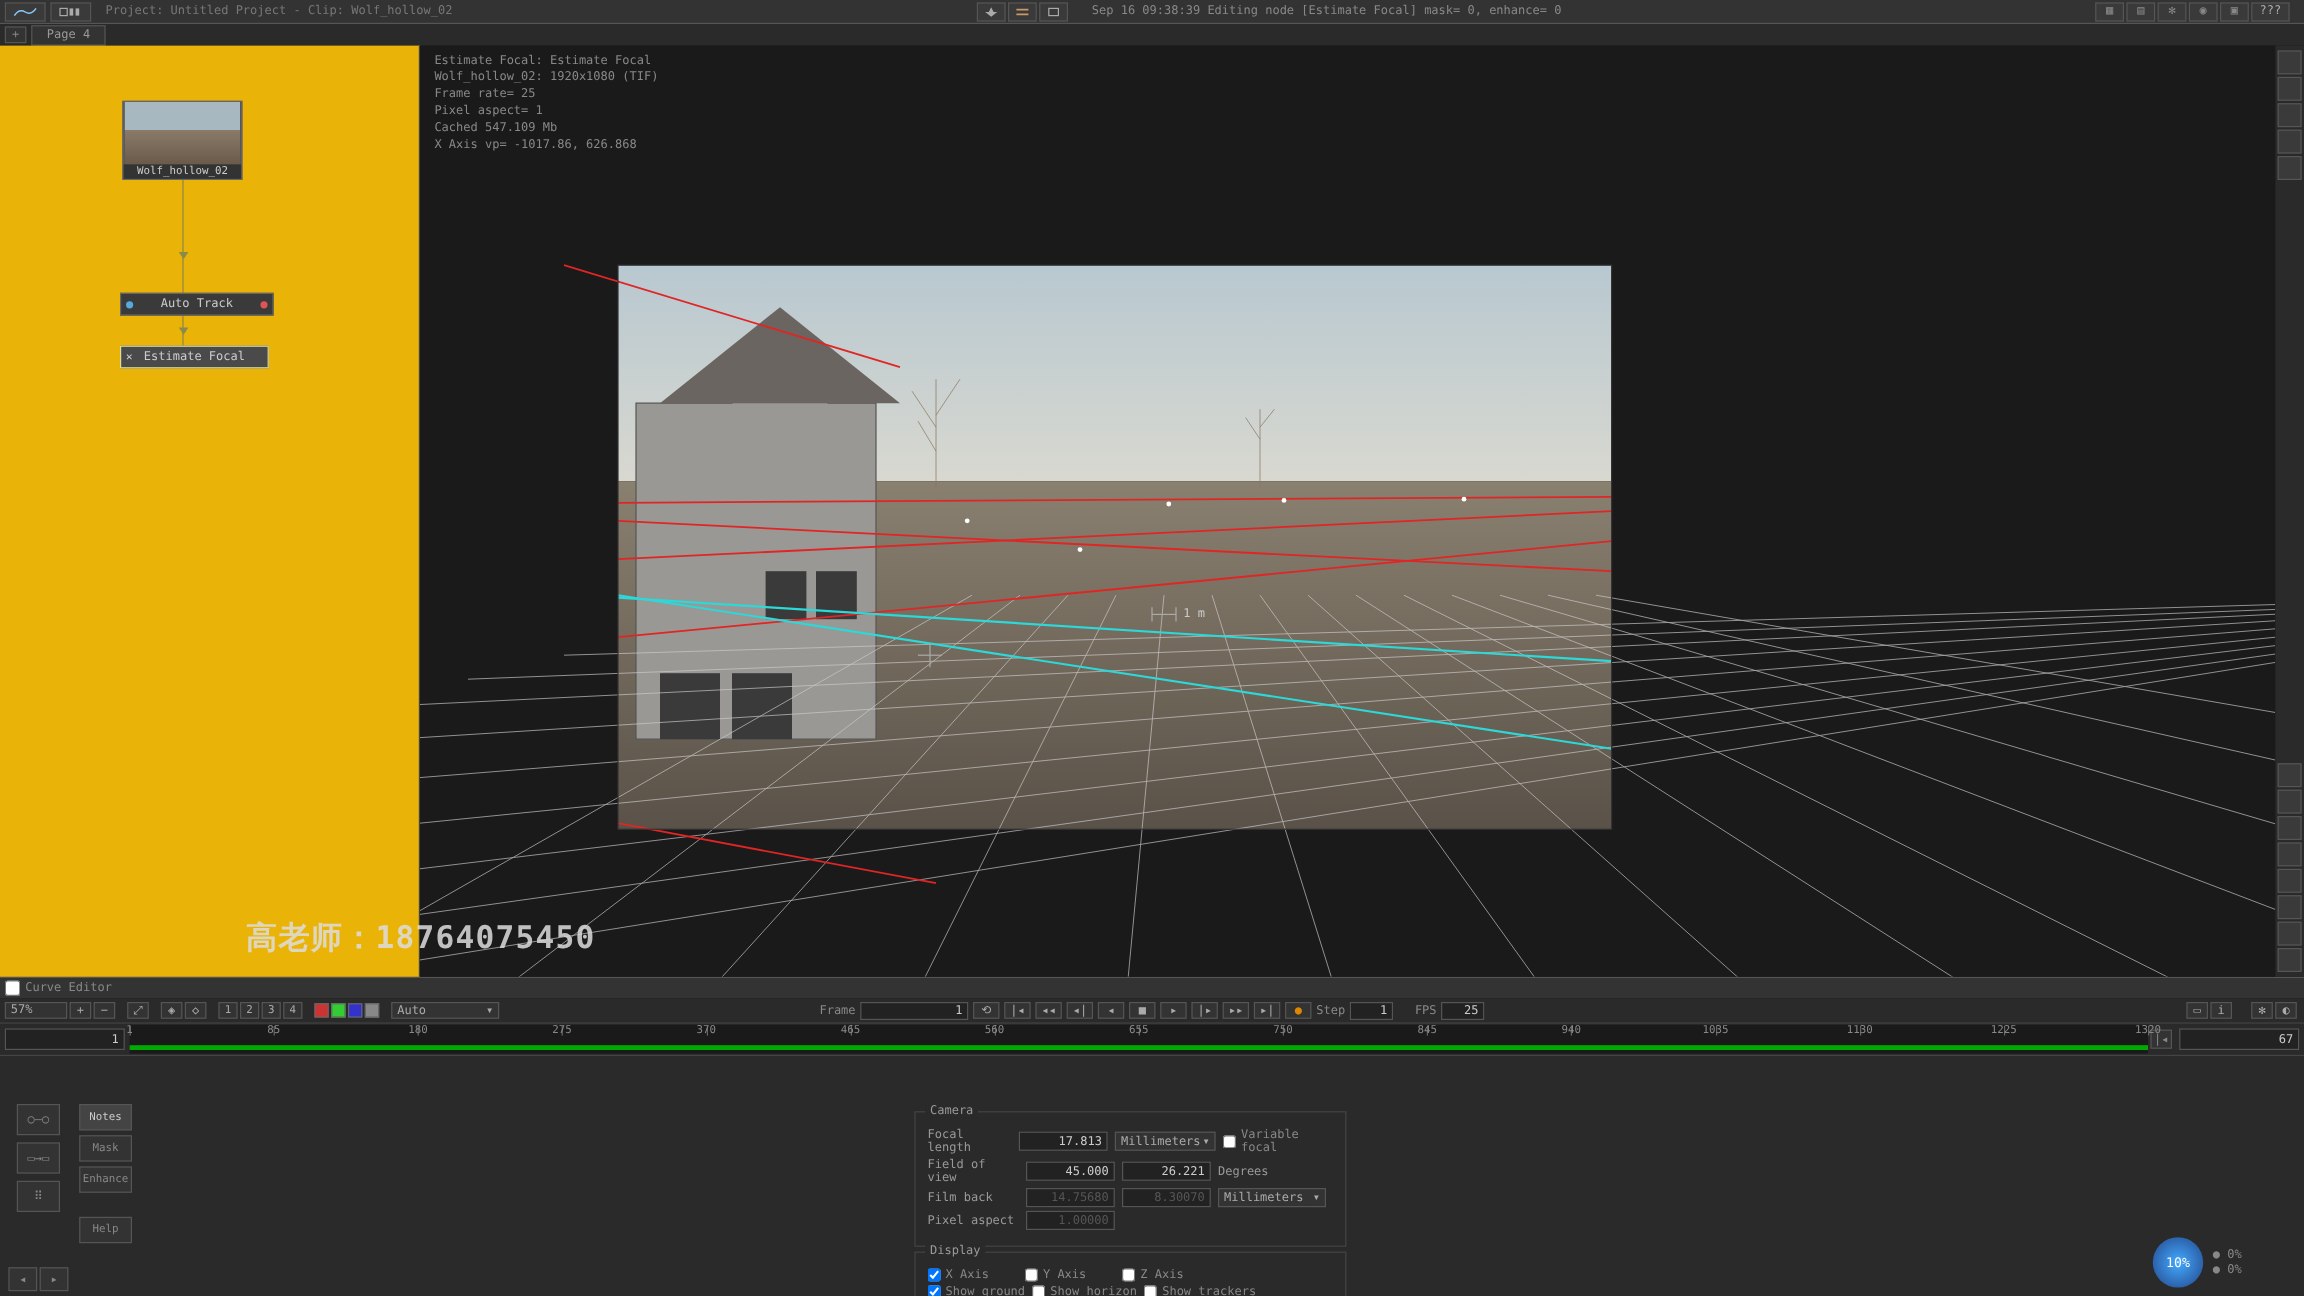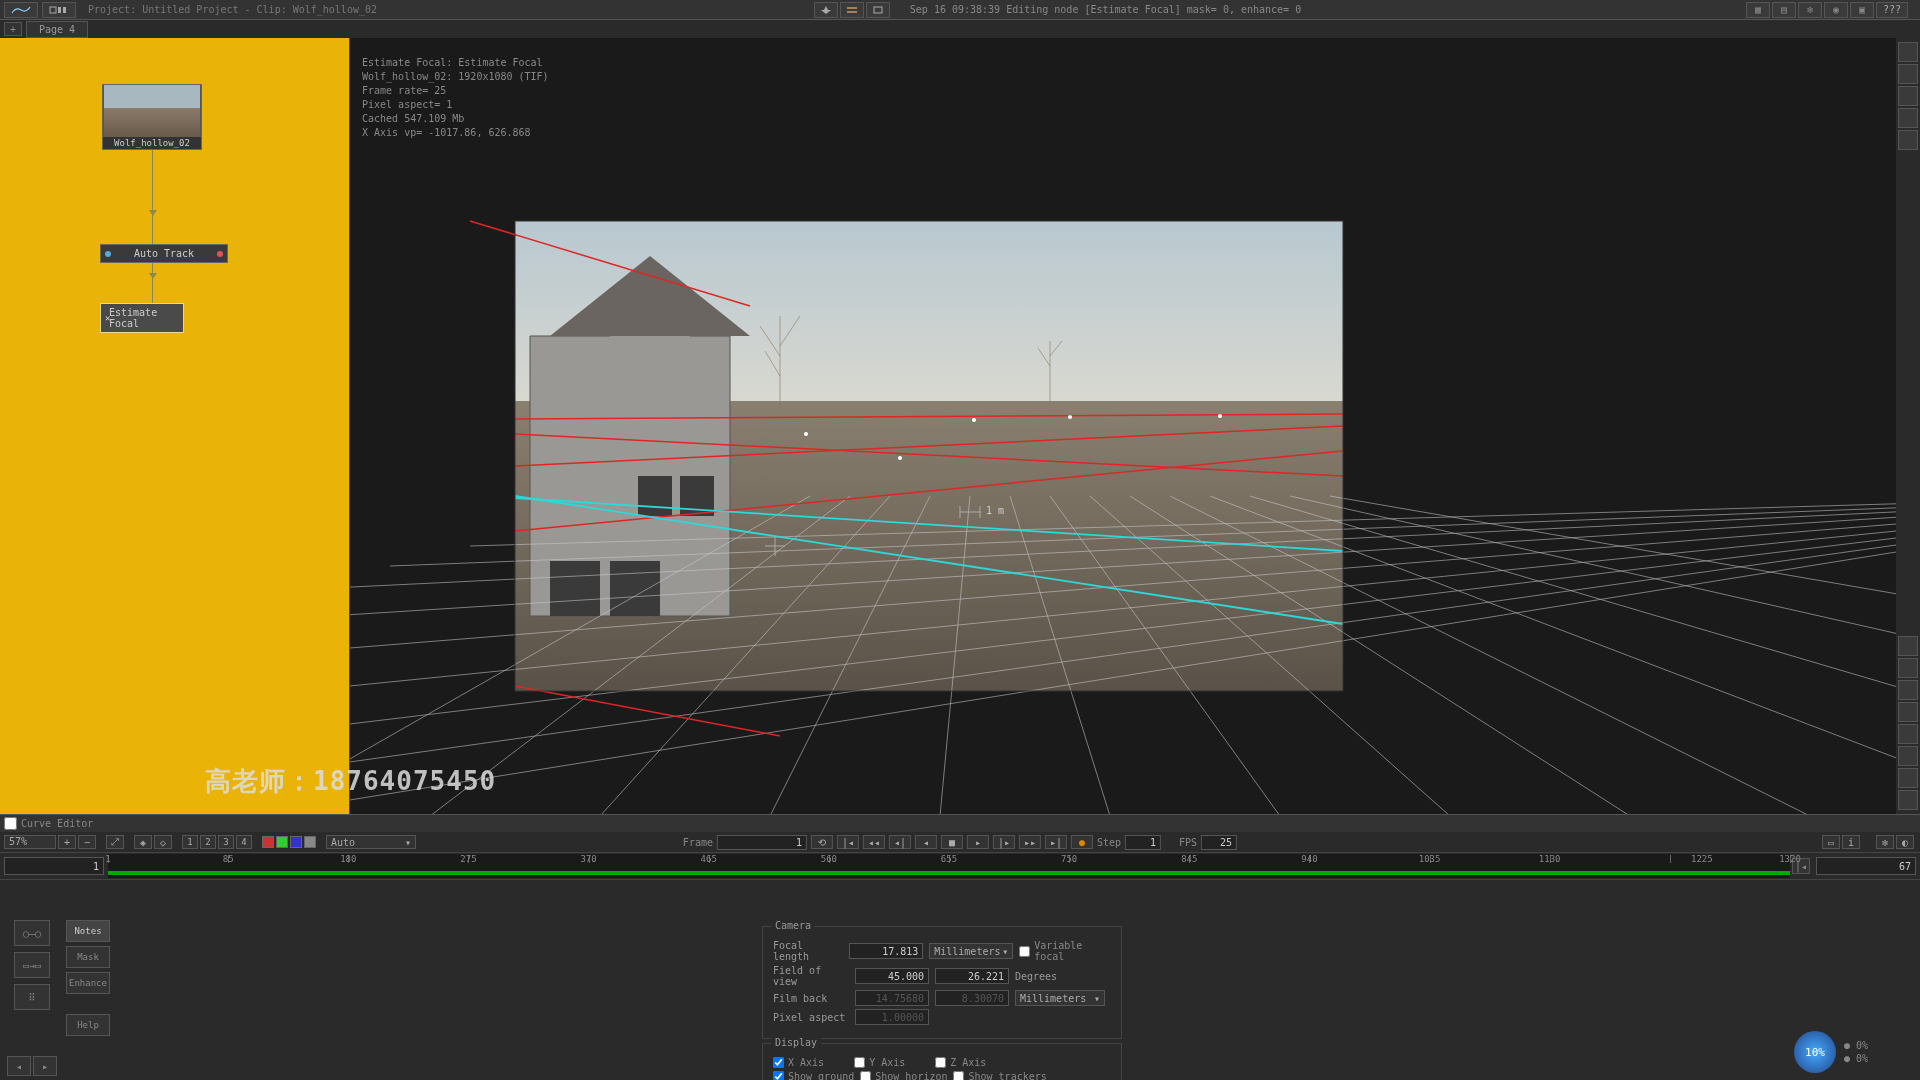--- a/index.html
+++ b/index.html
@@ -19,31 +19,31 @@
 
 .main-row { display:flex; height:calc(100% - 38px - 18px - 48px - 200px); }
 .nodegraph { width:350px; background:#eab308; border-right:1px solid #444; position:relative; }
 .node { position:absolute; border:1px solid #666; background:#4a4a4a; display:flex; align-items:center; justify-content:center; padding:3px 8px; color:#ccc; font-size:9px; }
 .node.clip { width:100px; height:66px; left:102px; top:46px; background:#555; flex-direction:column; padding:0; }
 .node.clip .thumb { width:96px; height:52px; background:linear-gradient(to bottom,#a8b8c0 0%,#a8b8c0 45%,#8a7a6a 45%,#6a5a4a 100%); }
 .node.clip .clip-label { font-size:9px; padding:1px 2px; width:100%; text-align:center; background:#333; }
 .node.autotrack { width:128px; left:100px; top:206px; background:#3a3a3a; border:1px solid #666; }
 .node.autotrack::before { content:""; width:6px; height:6px; background:#5ad; border-radius:50%; position:absolute; left:4px; }
 .node.autotrack::after { content:""; width:6px; height:6px; background:#d55; border-radius:50%; position:absolute; right:4px; }
-.node.estimatefocal { width:84px; left:100px; top:265px; background:#4a4a4a; border:1px solid #dd9; }
+.node.estimatefocal { width:124px; left:100px; top:250px; background:#4a4a4a; border:1px solid #dd9; }
 .node.estimatefocal::before { content:"✕"; position:absolute; left:4px; font-size:9px; color:#ccc; }
 .wire { position:absolute; width:1px; background:#8a8a4a; left:152px; }
 .wire.w1 { top:112px; height:94px; }
 .wire.w2 { top:225px; height:40px; }
 .wire-arrow { position:absolute; left:149px; width:0; height:0; border-left:4px solid transparent; border-right:4px solid transparent; border-top:6px solid #8a8a4a; }
 .wire-arrow.a1 { top:172px; }
 .wire-arrow.a2 { top:235px; }
 
 .viewport-wrap { flex:1; background:#1a1a1a; position:relative; overflow:hidden; }
-.vp-info { position:absolute; top:18px; left:12px; color:#888; line-height:1.4; }
+.vp-info { position:absolute; top:6px; left:12px; color:#888; line-height:1.4; }
 .vp-svg { position:absolute; inset:0; }
 .right-toolstrip { width:24px; background:#2a2a2a; display:flex; flex-direction:column; gap:2px; padding:4px 2px; }
 .rt-btn { width:20px; height:20px; background:#3a3a3a; border:1px solid #555; cursor:pointer; }
 
 .curve-editor-bar { height:18px; background:#333; border-top:1px solid #555; display:flex; align-items:center; padding:0 4px; }
 .ce-chk { margin-right:4px; }
 
 .timeline-controls { height:20px; background:#2a2a2a; display:flex; align-items:center; gap:2px; padding:0 4px; position:relative; }
 .tl-sel { width:52px; height:14px; background:#333; border:1px solid #555; color:#aaa; padding:0 4px; }
 .tl-btn { width:18px; height:14px; background:#333; border:1px solid #555; display:flex; align-items:center; justify-content:center; cursor:pointer; color:#aaa; }
@@ -364,21 +364,21 @@
       <div class="tick-label" style="left: 57.1429%;">750</div>
       <div class="tick" style="left: 64.2857%;"></div>
       <div class="tick-label" style="left: 64.2857%;">845</div>
       <div class="tick" style="left: 71.4286%;"></div>
       <div class="tick-label" style="left: 71.4286%;">940</div>
       <div class="tick" style="left: 78.5714%;"></div>
       <div class="tick-label" style="left: 78.5714%;">1035</div>
       <div class="tick" style="left: 85.7143%;"></div>
       <div class="tick-label" style="left: 85.7143%;">1130</div>
       <div class="tick" style="left: 92.8571%;"></div>
-      <div class="tick-label" style="left: 92.8571%; margin-left: 32px;">1225</div>
+      <div class="tick-label" style="left: 92.8571%;">1225</div>
       <div class="tick" style="left: 100%;"></div>
       <div class="tick-label" style="left: 100%;">1320</div>
     </div>
   <div style="width:18px;height:16px;background:#333;border:1px solid #555;margin:0 2px;display:flex;align-items:center;justify-content:center">|◂</div>
   <input class="tl-end-frame" value="67" style="">
 </div>
 
 <div class="bottom-panel">
   <div class="bp-left-tools">
     <div class="bp-tool">○—○</div>

